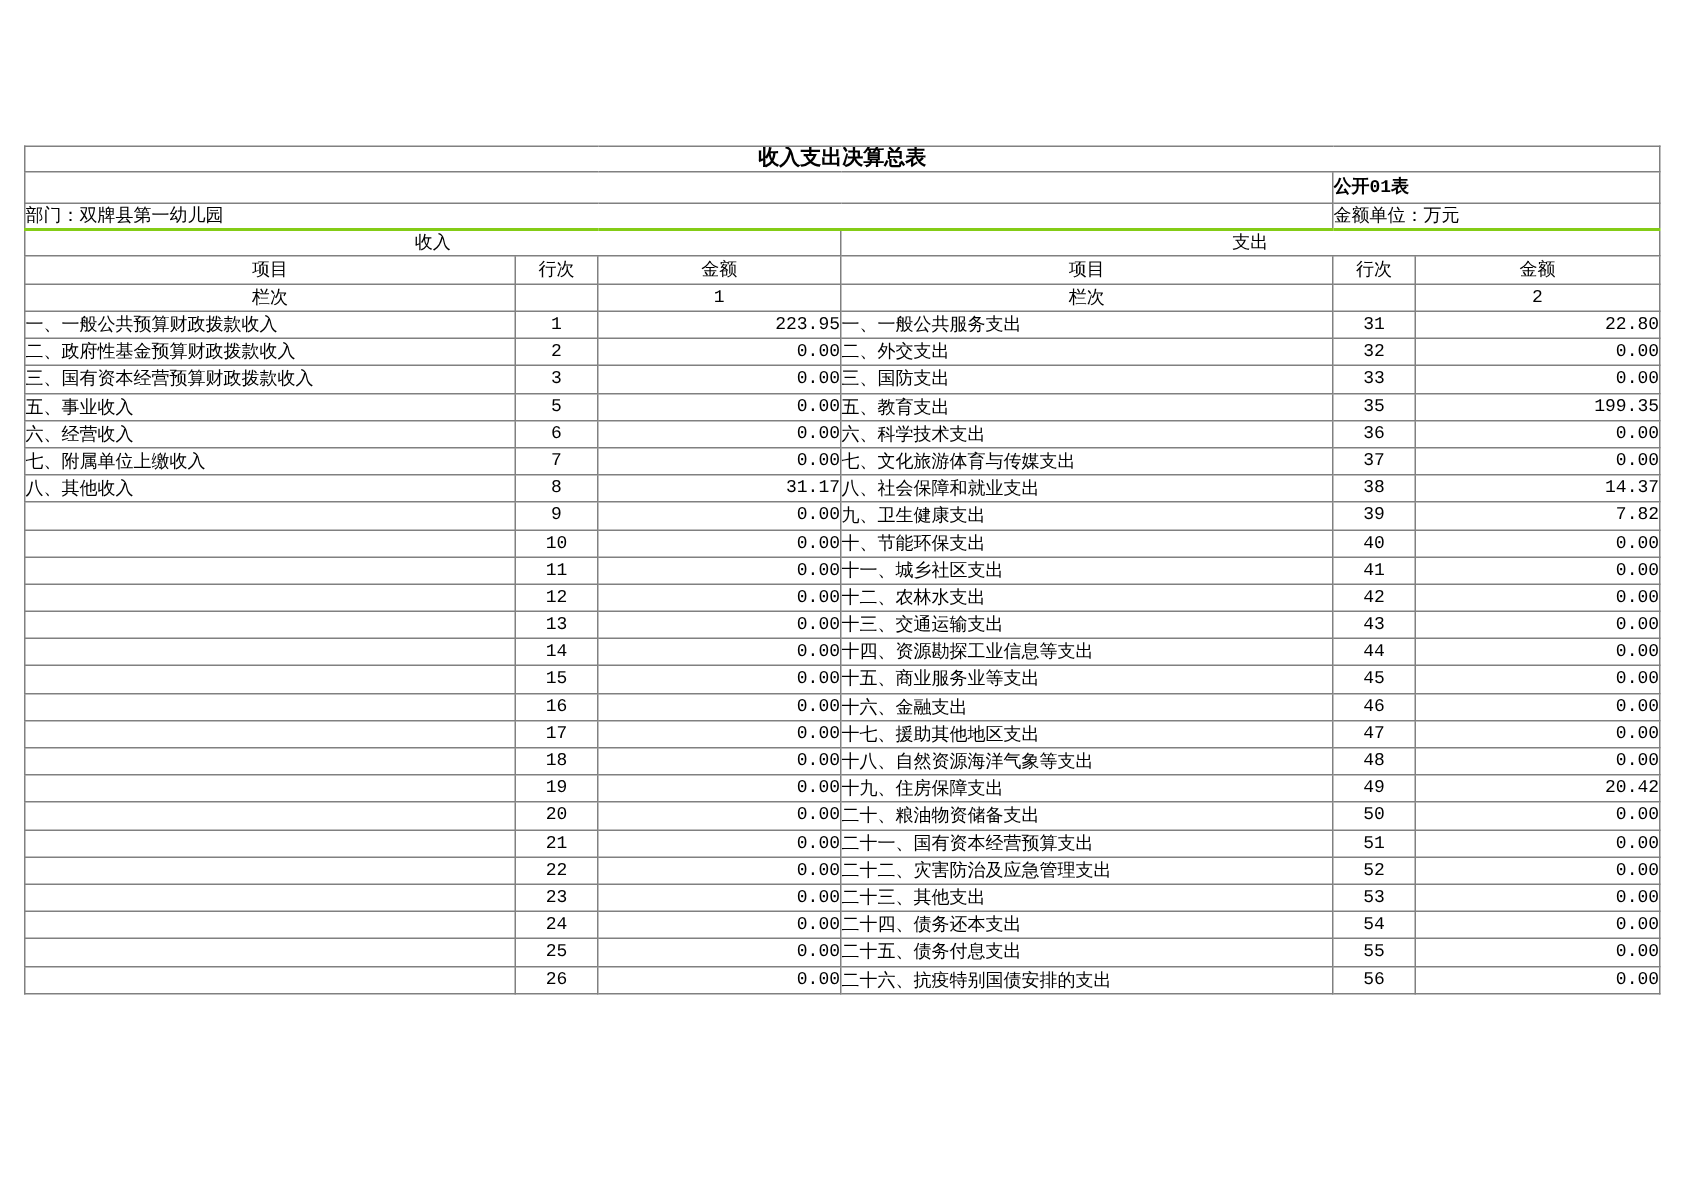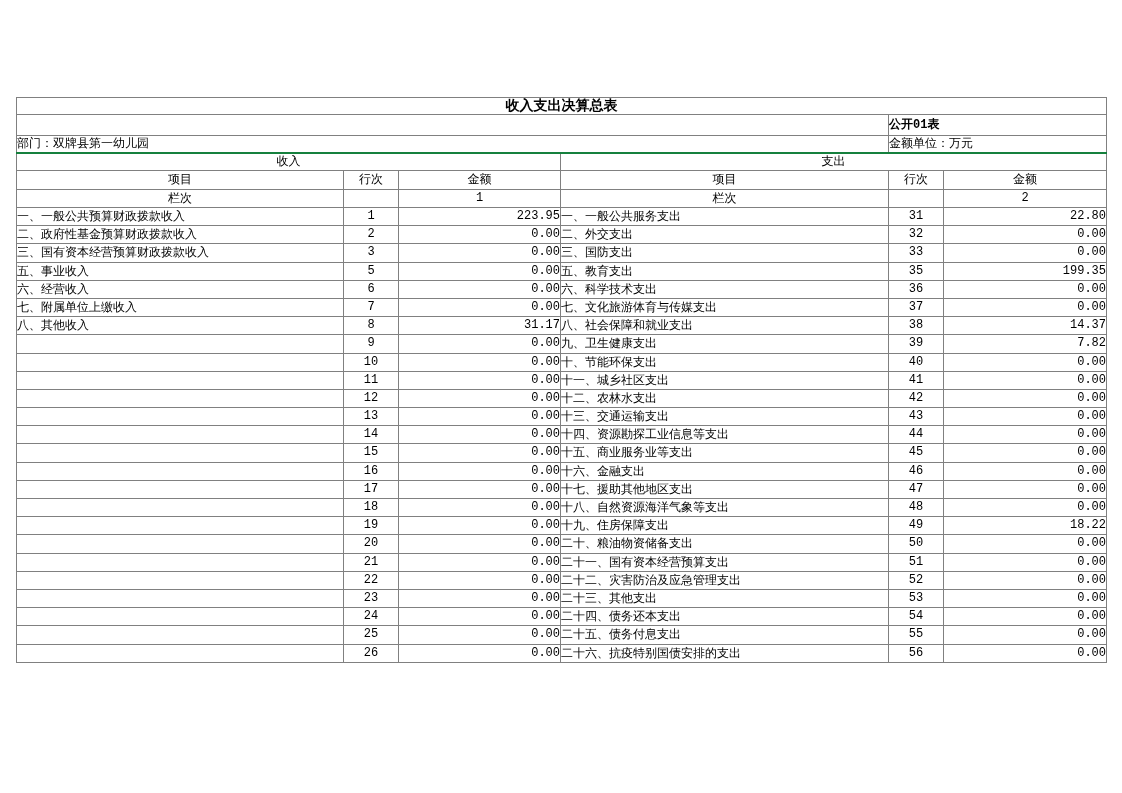--- a/index.html
+++ b/index.html
@@ -40,21 +40,21 @@
   }
   tr.title-row { height: 16px; }
   tr.title-row td {
     font-weight: bold;
     font-size: 14px;
     text-align: center;
     height: 16px;
   }
   tr.code-row { height: 21px; }
   tr.meta-row { height: 17px; }
-  tr.meta-row td { border-bottom: 2px solid #15803d; }
+  tr.meta-row td { border-bottom: 2px solid #84cc16; }
   tr.section-row { height: 18px; }
   tr.section-row td { text-align: center; margin-left: 48px; }
   tr.colhead-row { height: 19px; }
   tr.colhead-row td { text-align: center; }
   tr.colindex-row { height: 18px; }
   tr.colindex-row td { text-align: center; }
   tr.data-row { height: 18.2px; }
 
   td.align-right { text-align: left; padding-right: 8px; }
   td.align-left { text-align: left; padding-left: 6px; }
@@ -262,21 +262,21 @@
           <td class="label">十八、自然资源海洋气象等支出</td>
           <td class="rowno">48</td>
           <td class="amount">0.00</td>
         </tr>
         <tr class="data-row">
           <td class="label"></td>
           <td class="rowno">19</td>
           <td class="amount">0.00</td>
           <td class="label">十九、住房保障支出</td>
           <td class="rowno">49</td>
-          <td class="amount">18.22</td>
+          <td class="amount">20.42</td>
         </tr>
         <tr class="data-row">
           <td class="label"></td>
           <td class="rowno">20</td>
           <td class="amount">0.00</td>
           <td class="label">二十、粮油物资储备支出</td>
           <td class="rowno">50</td>
           <td class="amount">0.00</td>
         </tr>
         <tr class="data-row">

